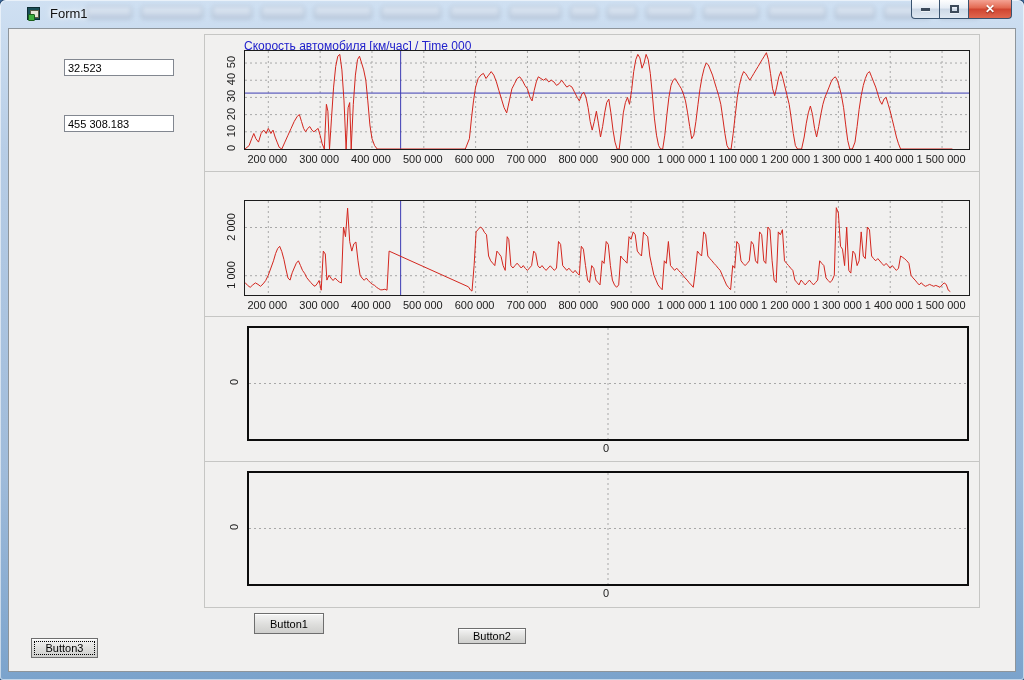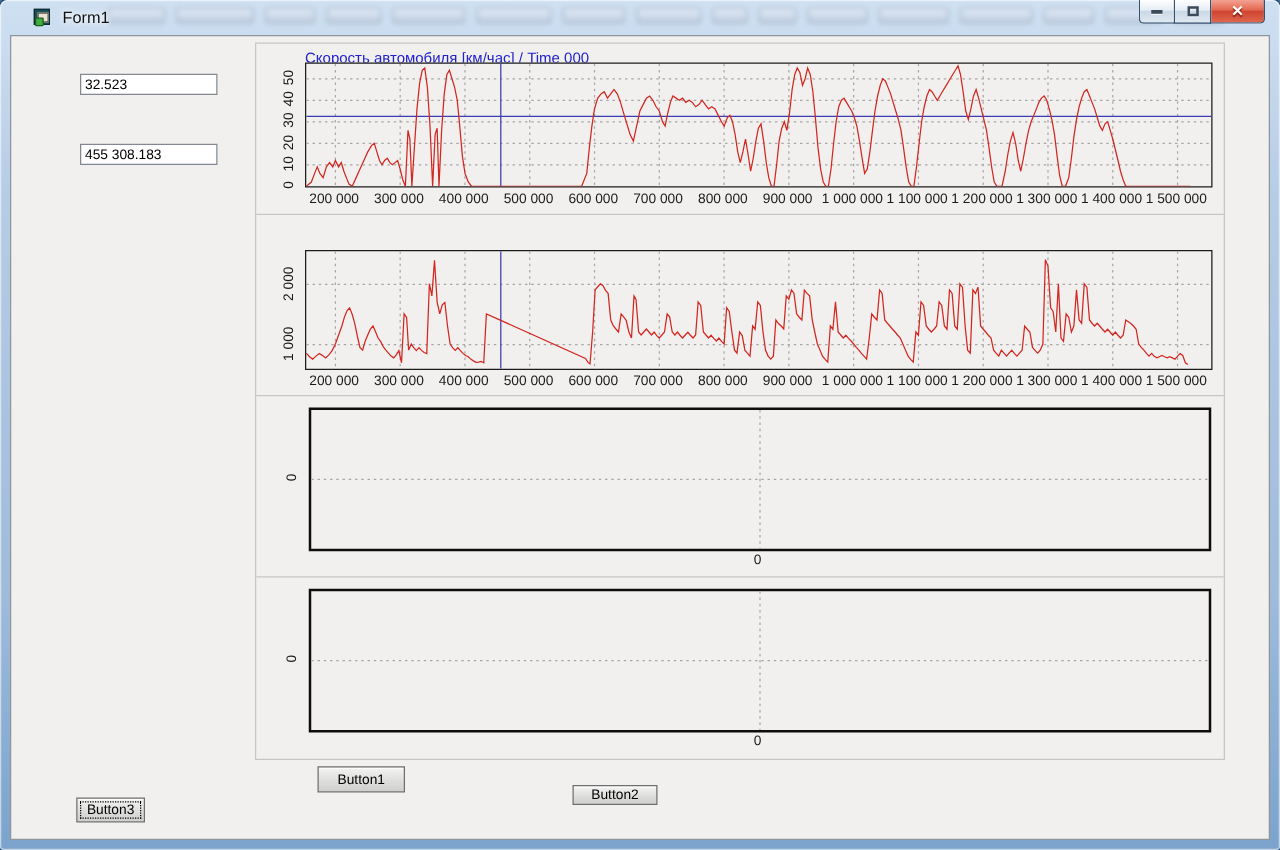--- a/index.html
+++ b/index.html
@@ -58,21 +58,21 @@
   .s2 .plot { left:39px; top:28px; width:726px; height:96px; border:1px solid #1c1c1c; }
   .s3 .plot, .s4 .plot { left:42px; top:9px; width:722px; height:115px; border:2px solid #0d0d0d; }
   .plot svg { position:absolute; inset:0; }
   .tick { position:absolute; font-size:11px; color:#1a1a1a; white-space:nowrap; }
 
   
   .win-btn { position:absolute; background:linear-gradient(#f4f4f4,#dcdcda 60%,#cfcfcd);
              border:1px solid #6e6e6e; font-size:11px; color:#000; text-align:center;
              font-family:"Liberation Sans", sans-serif;
              box-shadow:inset 0 1px 0 #fff; cursor:default; }
-  .win-btn.b3 { left:52px; top:609px; width:55px; height:20px;
+  .win-btn.b3 { left:22px; top:609px; width:67px; height:20px;
                 outline:1px dotted #000; outline-offset:-4px; }
   .win-btn.b1 { left:245px; top:584px; width:70px; height:21px; }
   .win-btn.b2 { left:449px; top:599px; width:68px; height:16px; }
 </style>
 </head>
 <body>
 
 <div class="window">
   <div class="titlebar">
     <div class="ghost-tabs">

